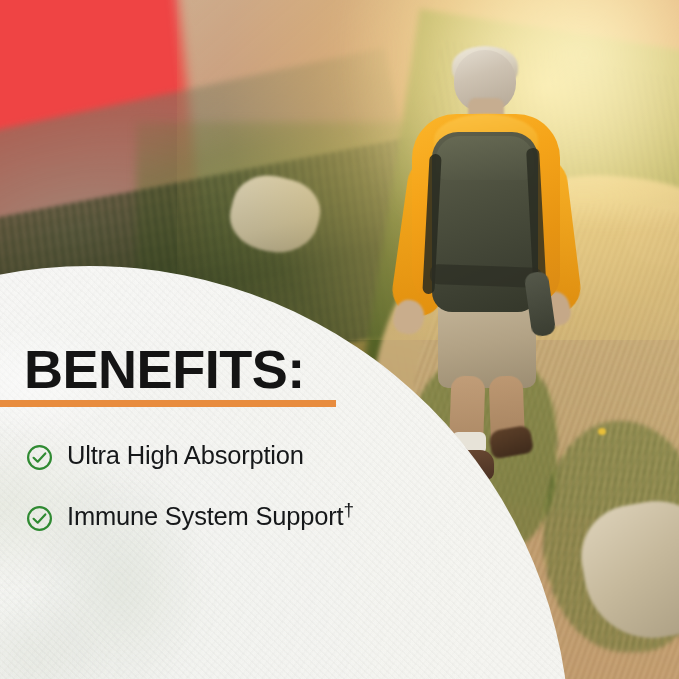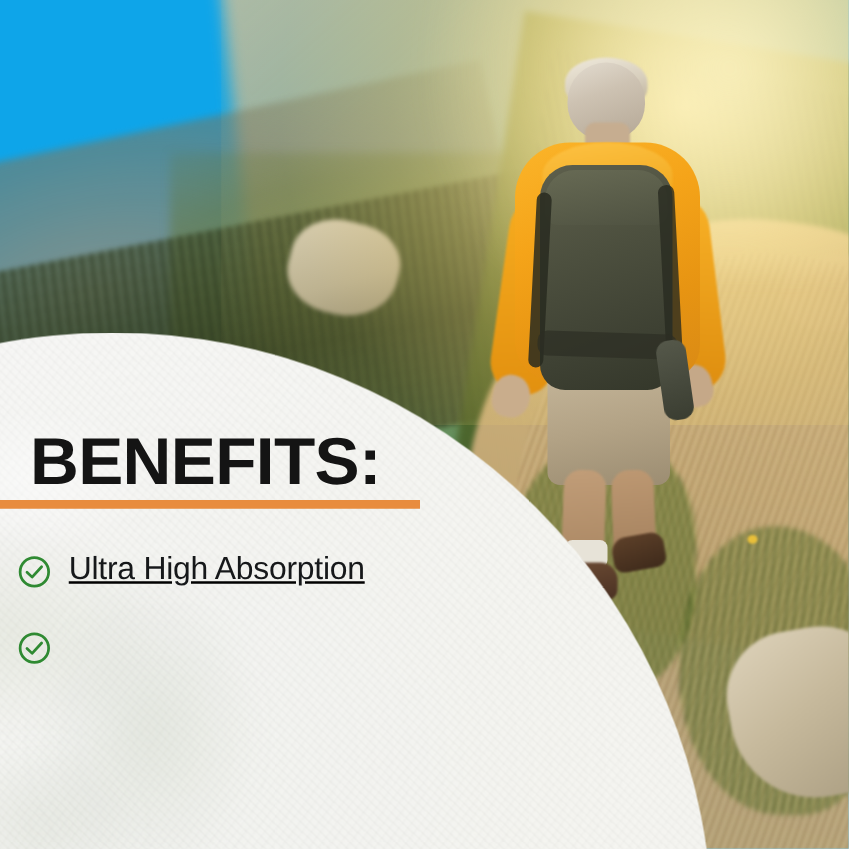--- a/index.html
+++ b/index.html
@@ -6,21 +6,21 @@
     margin: 0;
     padding: 0;
     background: #ffffff;
   }
   #stage {
     position: relative;
     width: 679px;
     height: 679px;
     overflow: hidden;
     font-family: "Liberation Sans", sans-serif;
-    background: #0ea5e9;
+    background: #ef4444;
   }
 
   
   .photo {
     position: absolute;
     inset: 0;
     overflow: hidden;
   }
 
   
@@ -357,23 +357,22 @@
   }
 
   .benefits-list {
     position: absolute;
     left: 0; top: 440px; width: 460px;
   }
   .benefit {
     position: relative;
     display: flex;
     align-items: center;
-    padding-left: 14px;
+    padding-left: 26px;
     margin-bottom: 30px;
-    text-decoration: underline;
   }
   .check {
     flex: 0 0 auto;
     width: 27px;
     height: 27px;
     margin-top: 4px;
     margin-right: 14px;
   }
   .benefit-text {
     font-size: 25.5px;
@@ -463,17 +462,18 @@
       </div>
 
 
       <div class="benefit">
         <span class="check">
           <svg width="27" height="27" viewBox="0 0 27 27">
             <circle cx="13.5" cy="13.5" r="11.4" fill="none" stroke="#2f8a32" stroke-width="2.2"></circle>
             <path d="M7.6 13.8 L11.7 17.7 L19.3 9.4" fill="none" stroke="#2f8a32" stroke-width="2.2" stroke-linecap="round" stroke-linejoin="round"></path>
           </svg>
         </span>
+        <span class="benefit-text"><span>Immune System Support</span><span class="dagger">†</span></span>
       </div>
 
     </div>
   </div>
 </div>
 
 </body></html>

